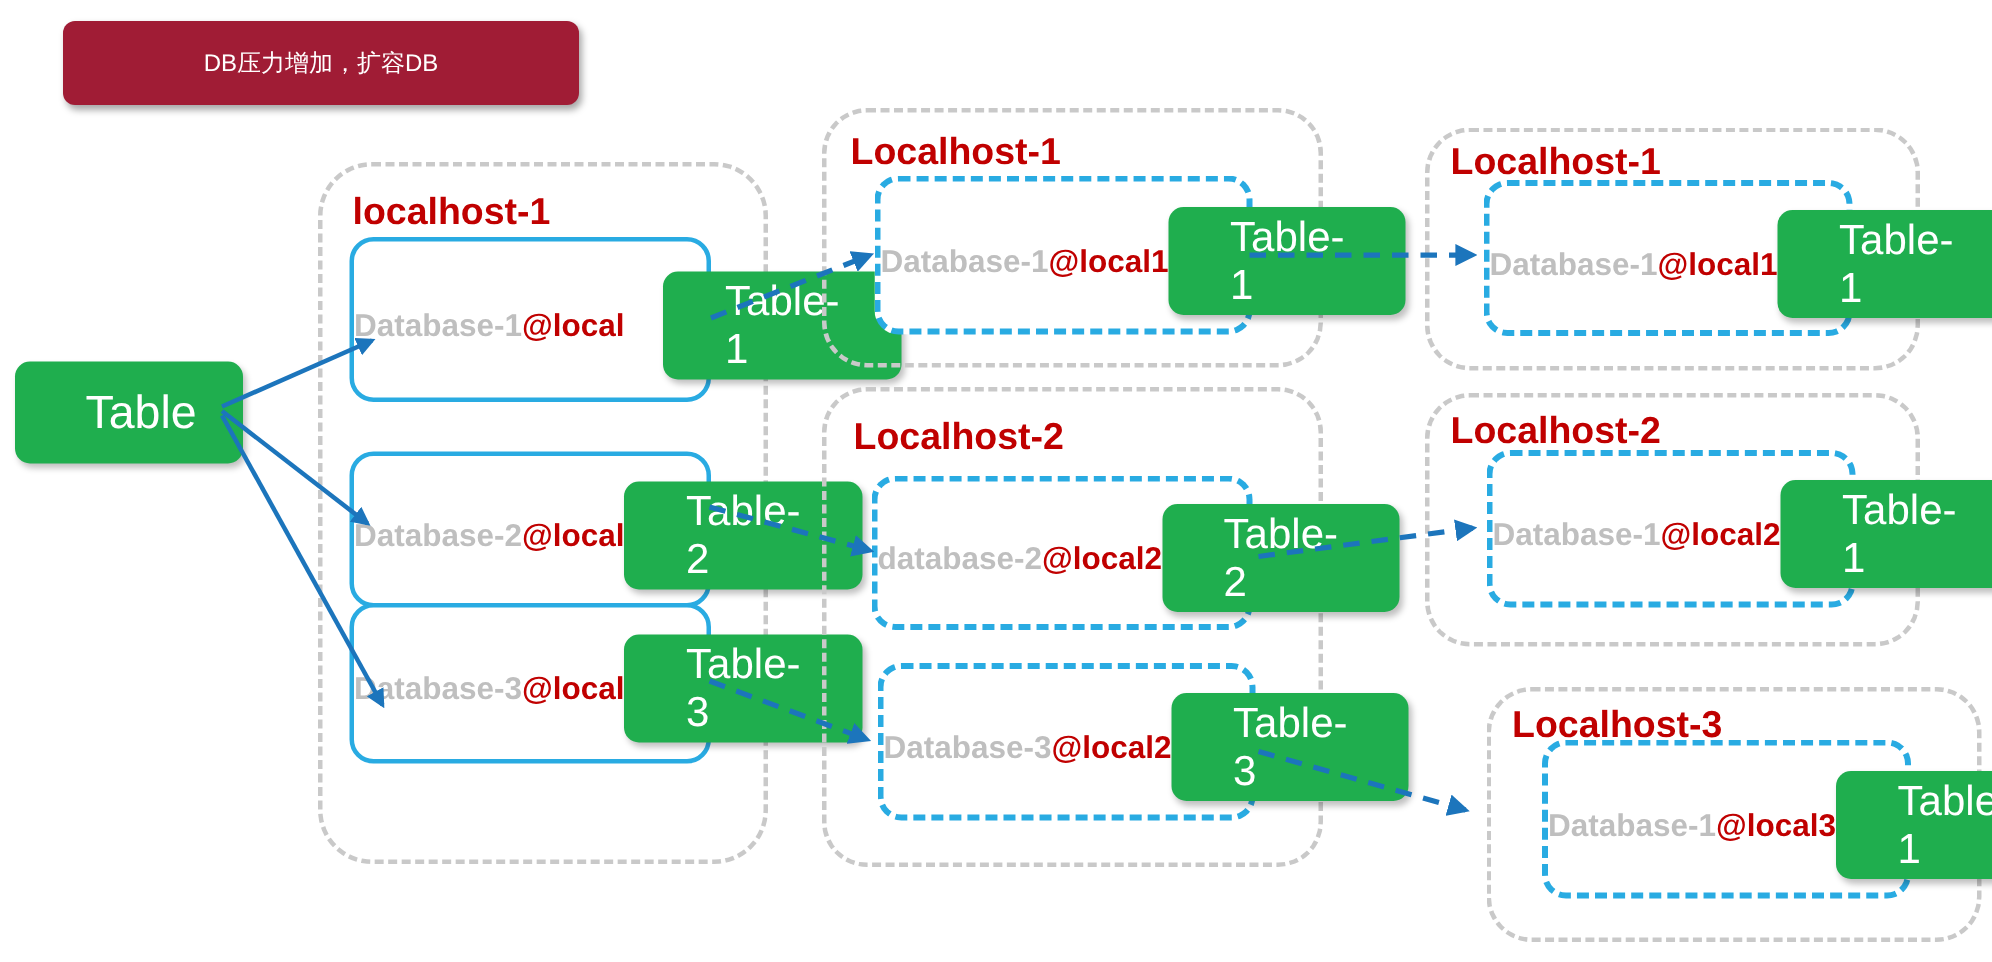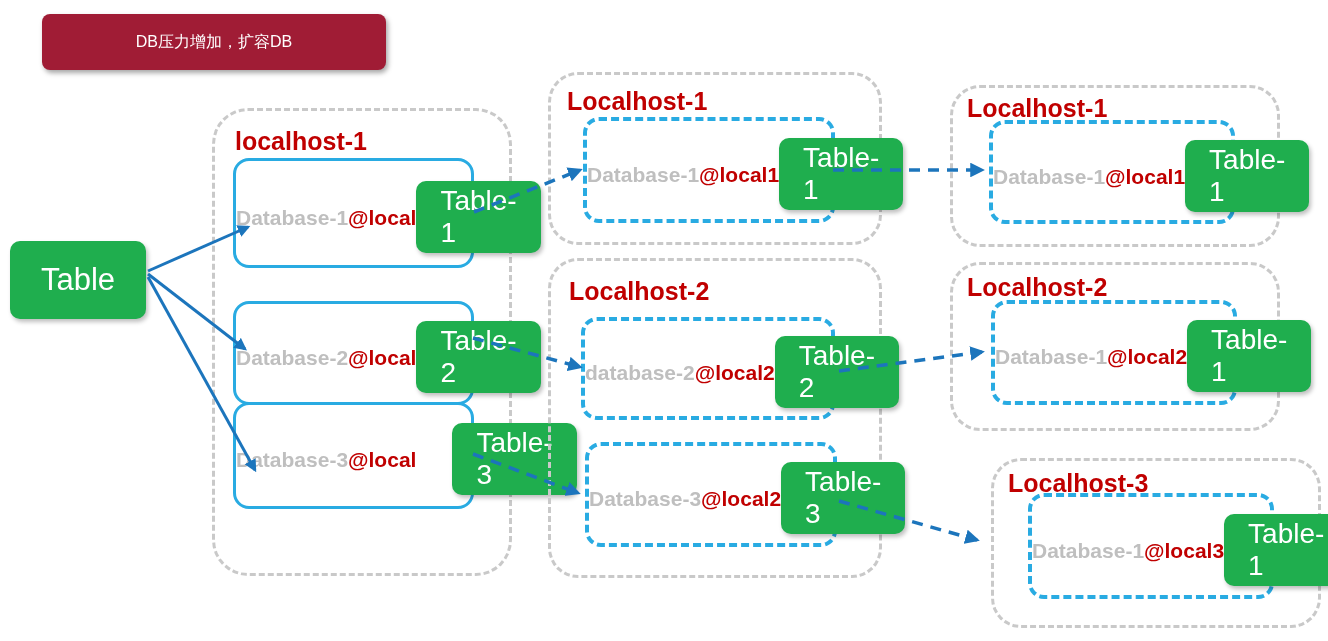--- a/index.html
+++ b/index.html
@@ -11,25 +11,26 @@
     overflow:hidden;
   }
   .banner{
     position:absolute;left:42px;top:14px;width:344px;height:56px;
     background:#A01C35;border-radius:8px;
     color:#ffffff;font-size:16px;
     display:flex;align-items:center;justify-content:center;
     box-shadow:2px 3px 5px rgba(0,0,0,0.35);
   }
   .source-table{
-    position:absolute;left:10px;top:241px;width:136px;height:78px;
+    position:absolute;left:10px;top:241px;width:136px;height:68px;
     background:#1FAE4E;border-radius:10px;
     color:#ffffff;font-size:31px;
     display:flex;align-items:center;justify-content:center;
     box-shadow:2px 3px 4px rgba(0,0,0,0.25);
+    padding-left:16px;
   }
   .host{
     position:absolute;
     border:3px dashed #C9C9C9;
     border-radius:30px;
     background:transparent;
   }
   .host-title{
     position:absolute;
     color:#C00000;font-weight:bold;font-size:25px;
@@ -47,21 +48,21 @@
     margin-top:9px;
     font-size:21px;font-weight:bold;
     white-space:nowrap;
   }
   .db-name{color:#BFBFBF;}
   .db-at{color:#C00000;}
   .chip{
     margin-top:7px;
     background:#1FAE4E;border-radius:10px;
     color:#ffffff;font-size:28px;
-    padding:4px 24px;
+    padding:4px 41px;
     width:fit-content;
     box-shadow:2px 3px 4px rgba(0,0,0,0.25);
   }
   #arrow-layer{
     position:absolute;left:0;top:0;width:1328px;height:641px;
     z-index:10;pointer-events:none;
   }
   #arrow-layer path.arrow{fill:none;stroke:#1C75BC;}
   #arrow-layer path.solid{stroke-width:3px;}
   #arrow-layer path.dashed{stroke-width:3.5px;stroke-dasharray:11 8;}
@@ -70,29 +71,29 @@
 <body>
 
 <div id="canvas">
 
   <div class="banner">DB压力增加，扩容DB</div>
 
   <div class="source-table">Table</div>
 
   <div class="host" style="left:212px;top:108px;width:294px;height:462px;border-radius:36px;">
     <div class="host-title" style="left:20px;top:16px;">localhost-1</div>
-    <div class="db solid" style="left:18px;top:47px;width:235px;height:104px;">
+    <div class="db solid" style="left:18px;top:47px;width:235px;height:104px;gap:26px;">
       <div class="db-label"><span class="db-name">Database-1</span><span class="db-at">@local</span></div>
       <div class="chip">Table-1</div>
     </div>
     <div class="db solid" style="left:18px;top:190px;width:235px;height:98px;">
       <div class="db-label"><span class="db-name">Database-2</span><span class="db-at">@local</span></div>
       <div class="chip">Table-2</div>
     </div>
-    <div class="db solid" style="left:18px;top:291px;width:235px;height:101px;gap:36px;">
+    <div class="db solid" style="left:18px;top:291px;width:235px;height:101px;">
       <div class="db-label"><span class="db-name">Database-3</span><span class="db-at">@local</span></div>
       <div class="chip">Table-3</div>
     </div>
   </div>
 
   <div class="host" style="left:548px;top:72px;width:328px;height:167px;">
     <div class="host-title" style="left:16px;top:12px;">Localhost-1</div>
     <div class="db dashed" style="left:32px;top:42px;width:244px;height:98px;">
       <div class="db-label"><span class="db-name">Database-1</span><span class="db-at">@local1</span></div>
       <div class="chip">Table-1</div>

